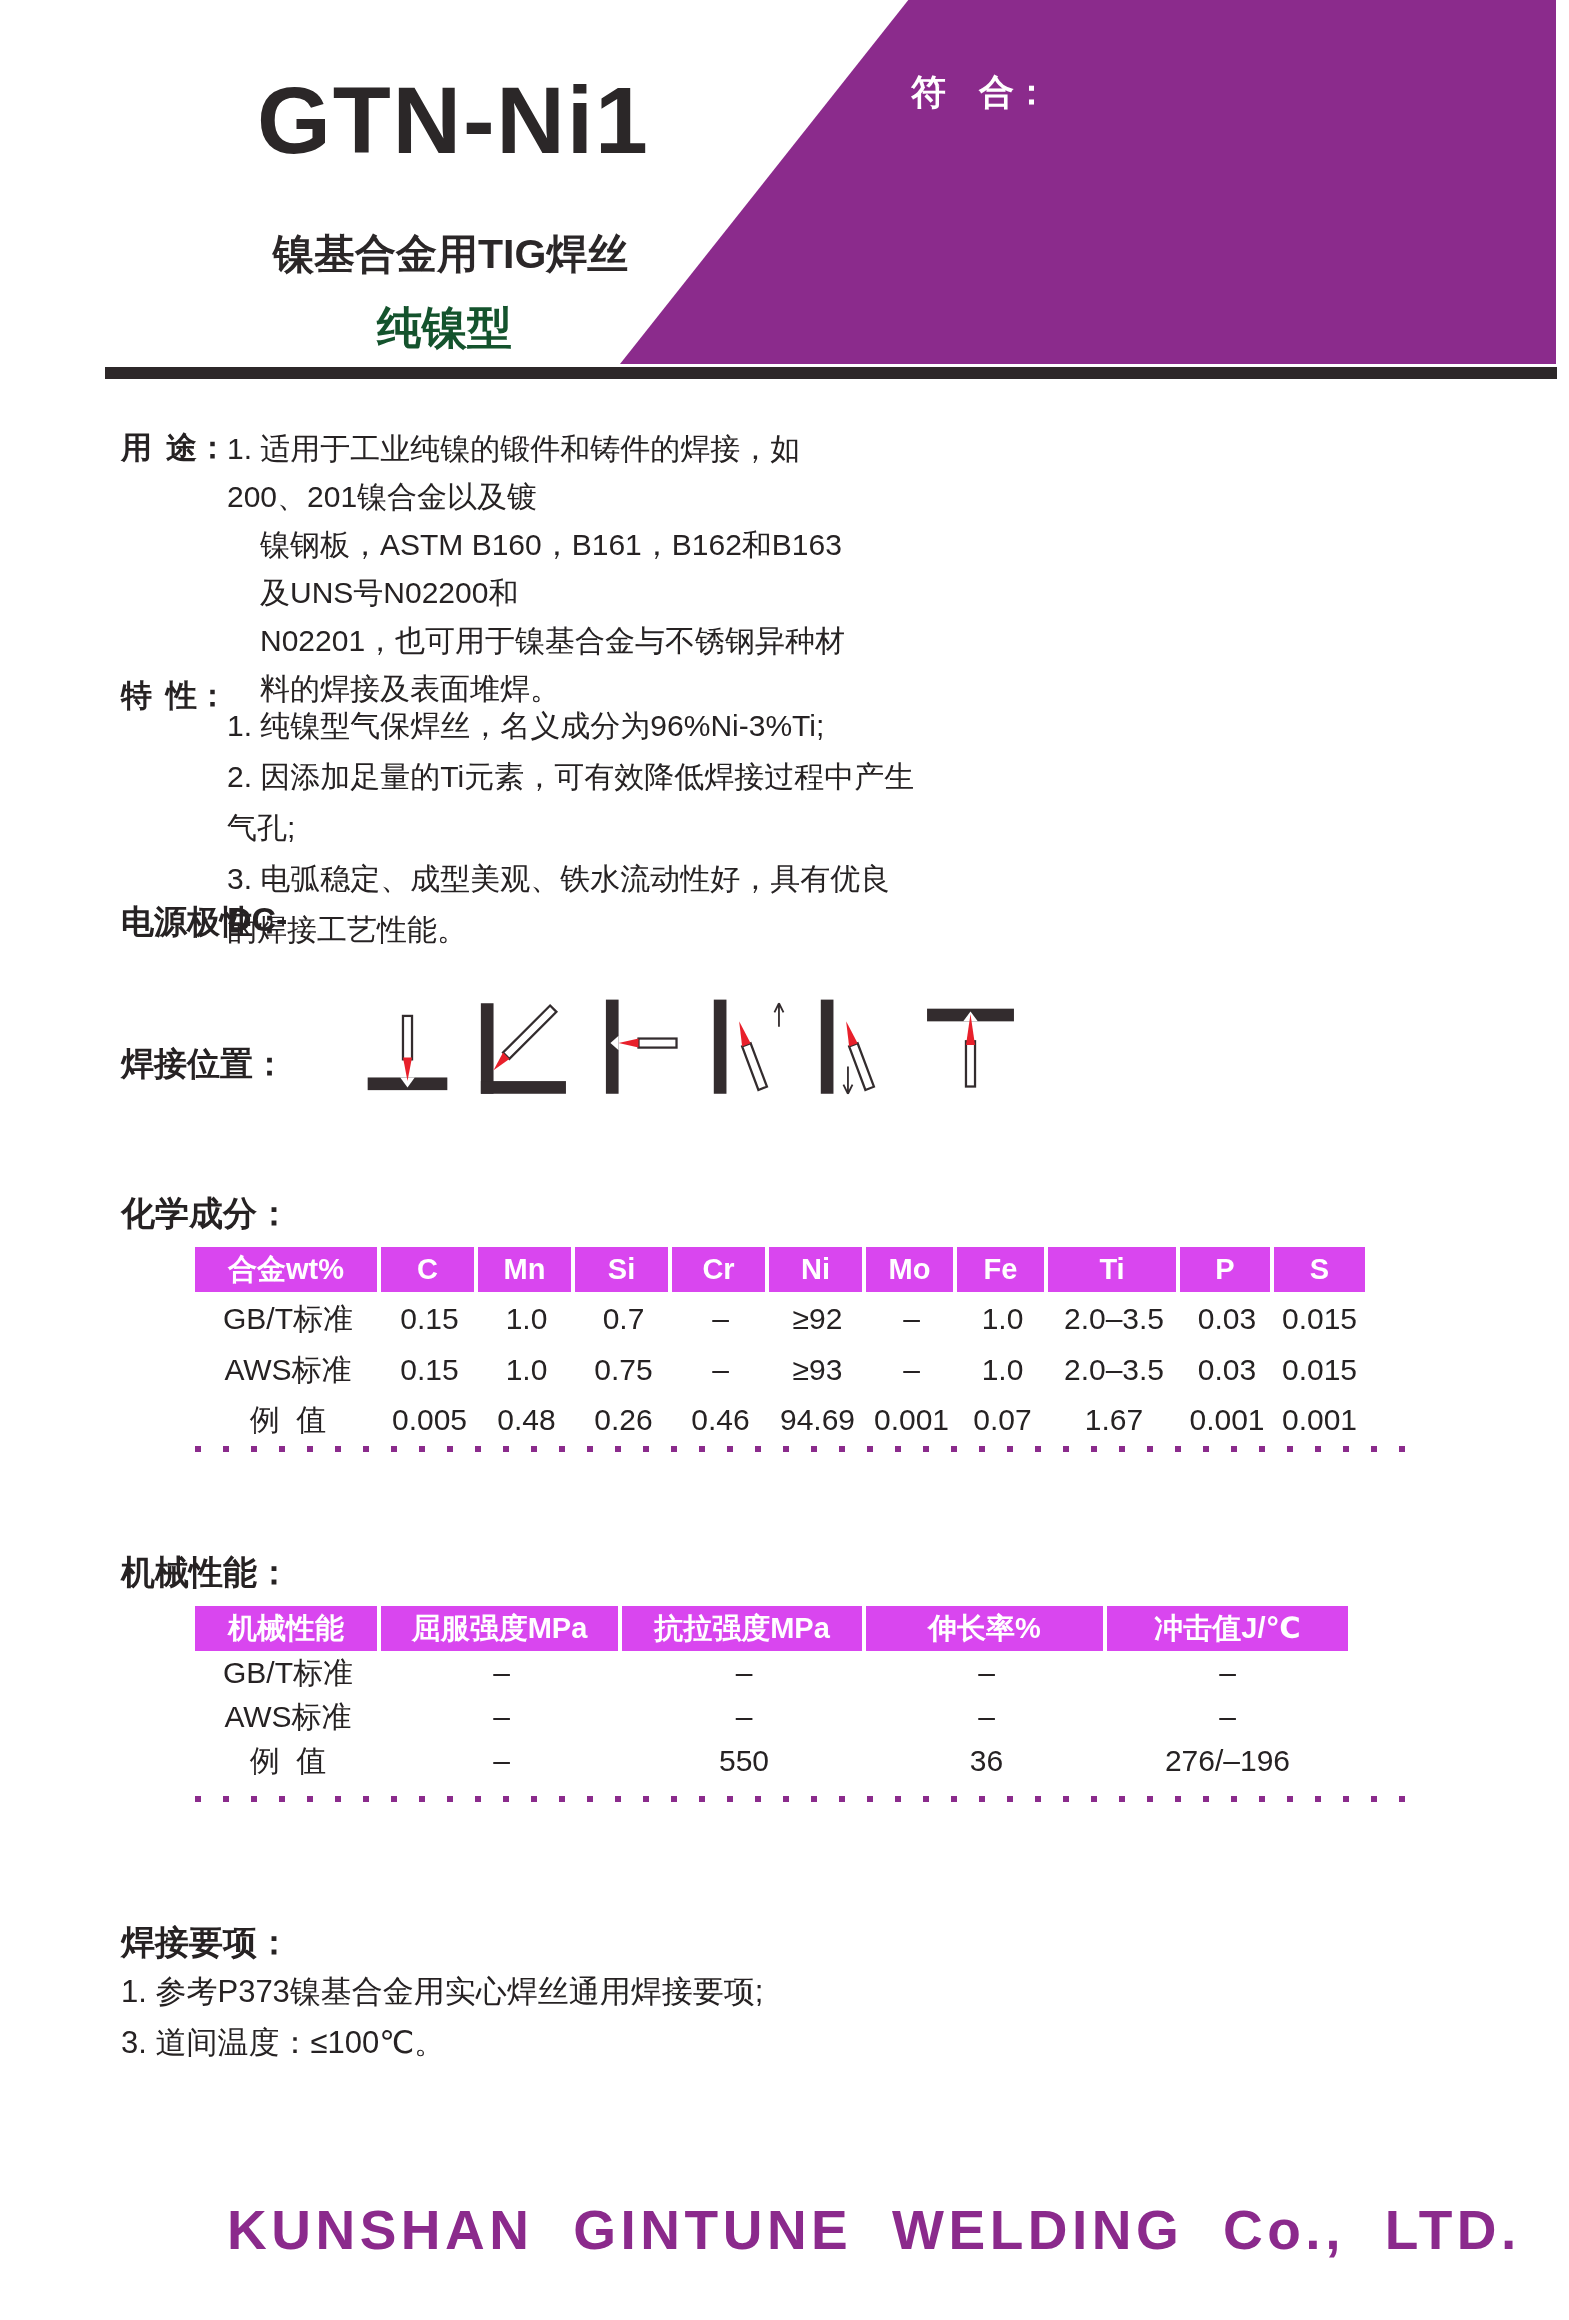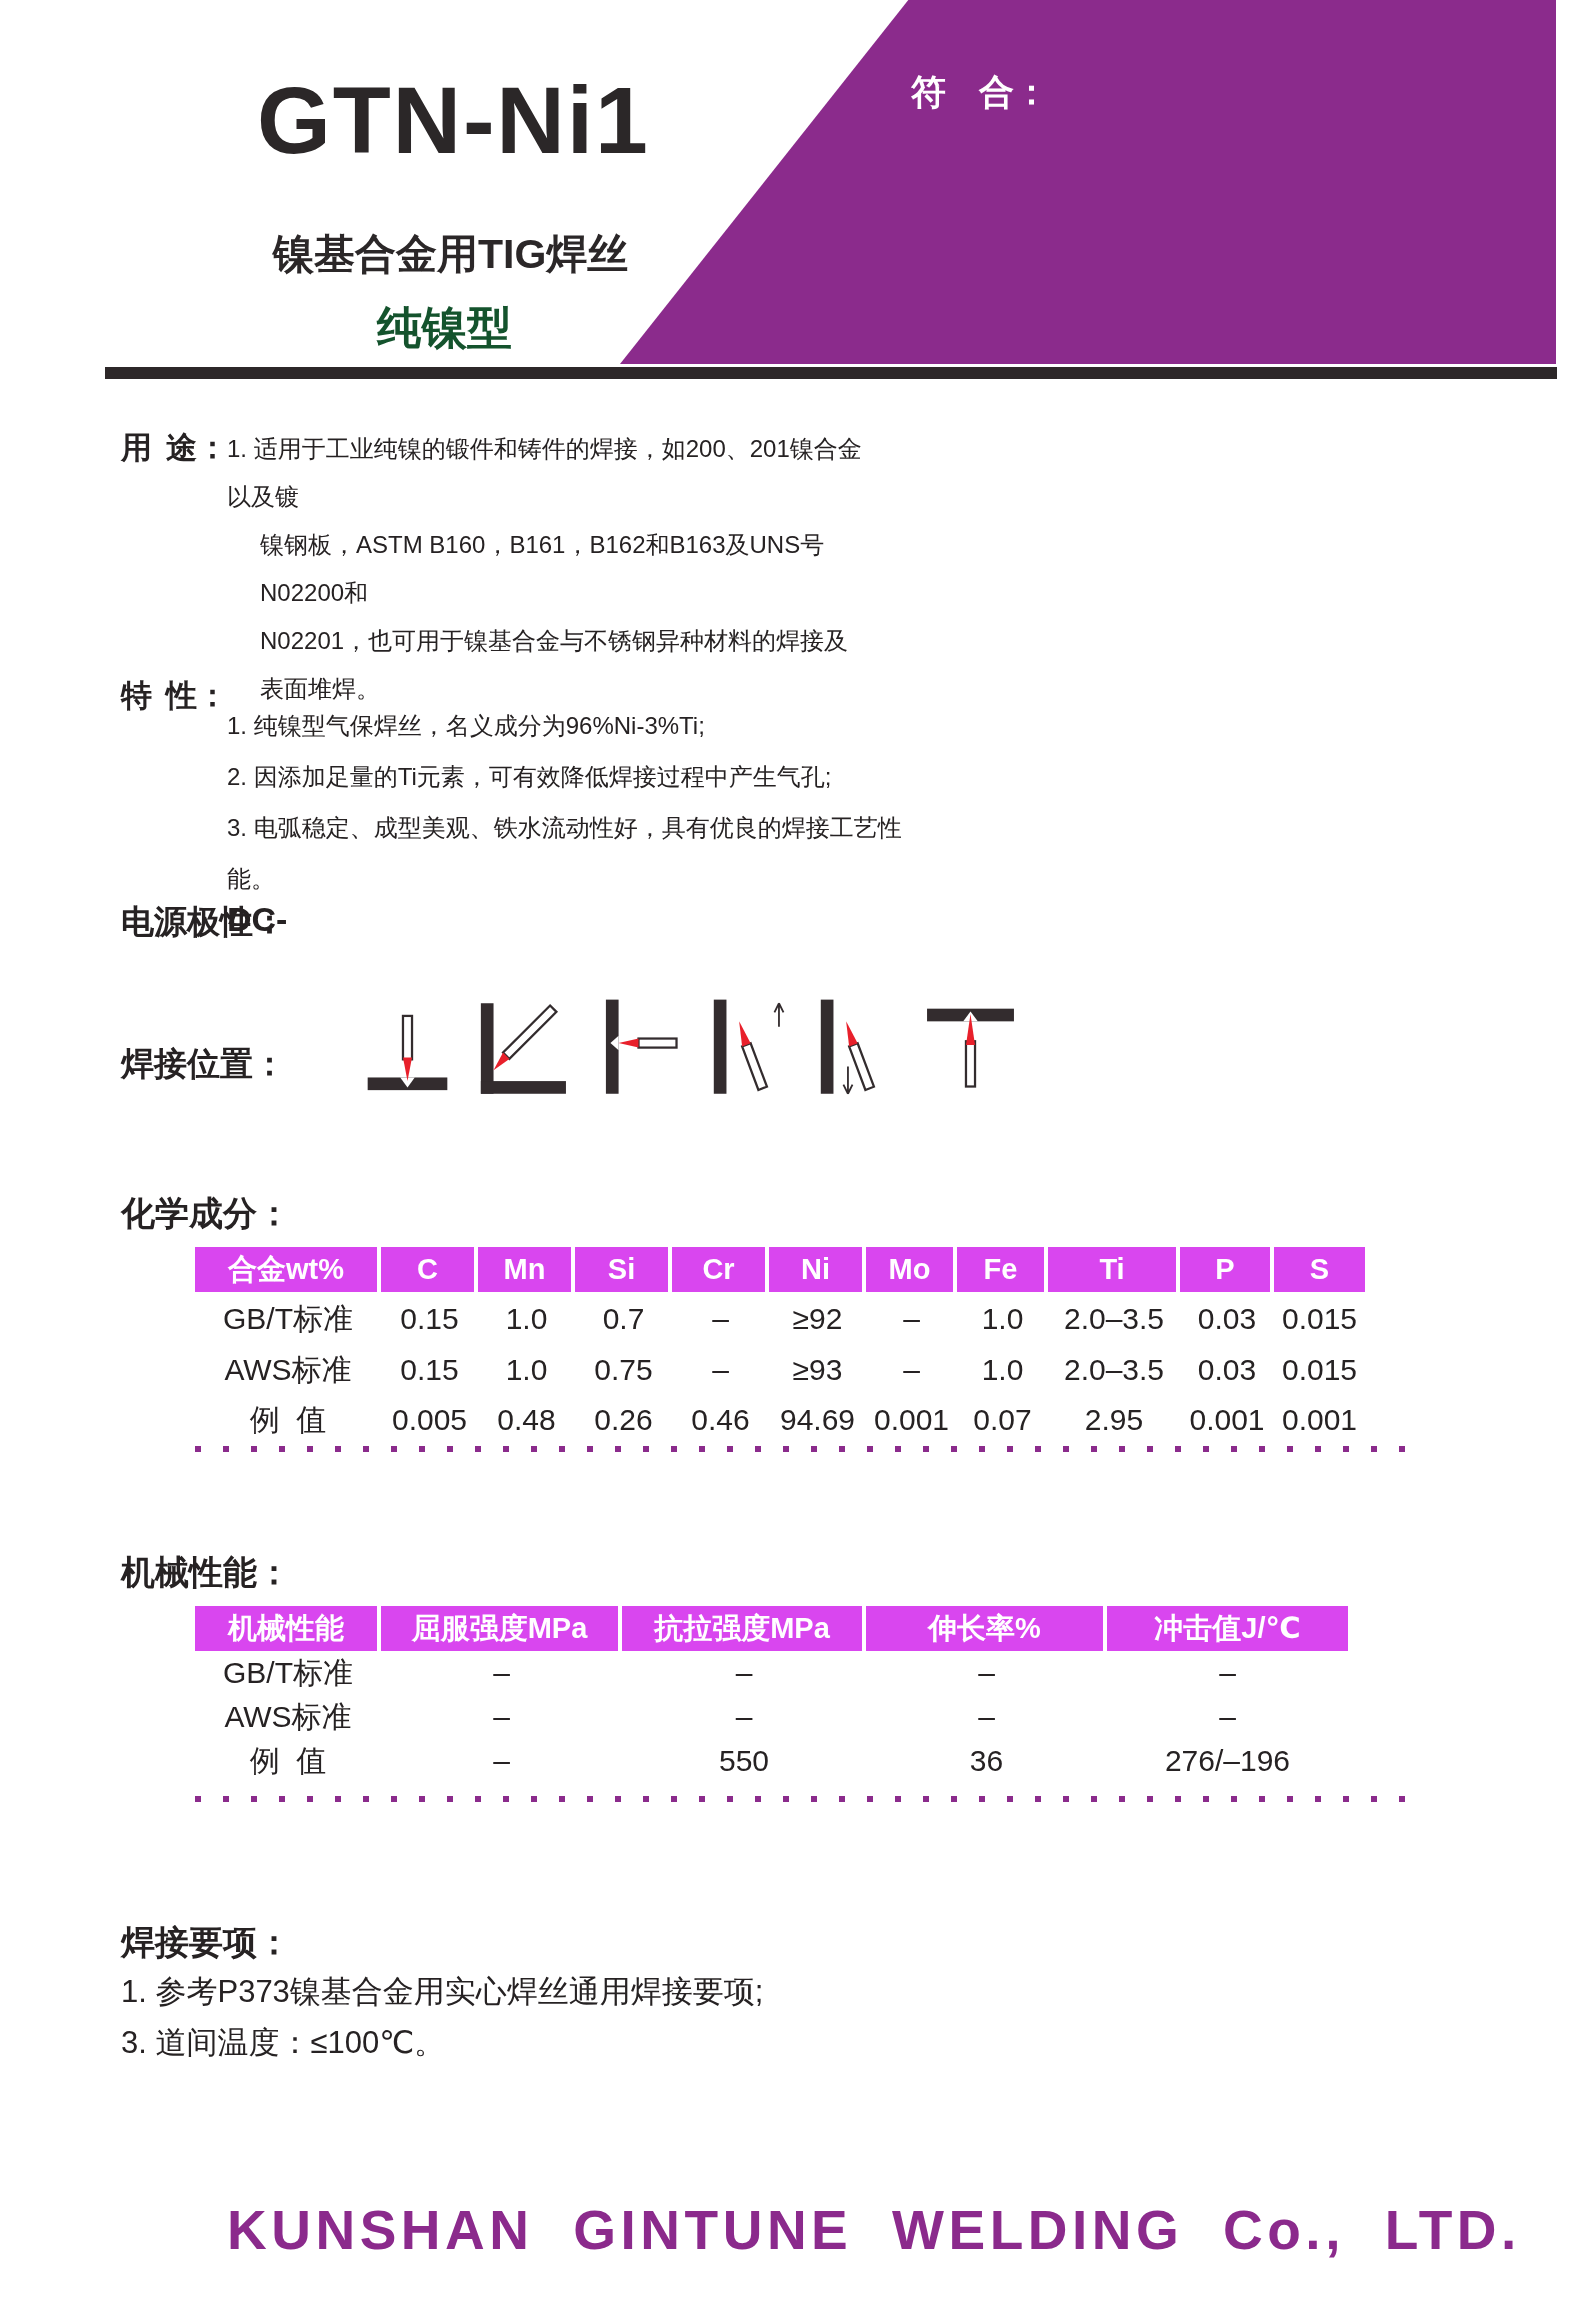--- a/index.html
+++ b/index.html
@@ -17,21 +17,21 @@
   }
   .banner-label{position:absolute;left:316px;top:69px;width:138px;display:flex;justify-content:space-between;
     font-size:35px;font-weight:bold;color:#ffffff;}
   .banner-lines{position:absolute;left:411px;top:73px;}
   .banner-line{font-size:28px;font-weight:bold;color:#ffffff;line-height:49px;white-space:pre;}
   .banner-line.indent{padding-left:67px;}
   .header-rule{position:absolute;left:105px;top:367px;width:1452px;height:11.8px;background:#2d2829;}
   
   .spread-label{position:absolute;left:121px;width:107px;display:flex;justify-content:space-between;
     font-size:31px;font-weight:bold;}
-  .body-lines{position:absolute;left:227px;font-size:24px;line-height:48px;}
+  .body-lines{position:absolute;left:227px;font-size:30px;line-height:48px;}
   .body-lines .cont{padding-left:33px;}
   .plain-label{position:absolute;left:121px;font-size:33px;font-weight:bold;}
   .polarity-value{position:absolute;left:227px;top:900px;font-size:34px;font-weight:bold;}
   
   .weld-icons{position:absolute;left:364px;top:996px;display:flex;align-items:flex-end;gap:23.6px;}
   .weld-icons svg{display:block;}
   
   .section-title{position:absolute;left:121px;font-size:34px;font-weight:bold;}
   .chem-table{position:absolute;left:195px;top:1247px;display:grid;
     grid-template-columns:186px 97px 97px 97px 97px 97px 91px 91px 132px 94px 91px;}
@@ -169,21 +169,21 @@
     <div class="td">0.015</div>
 
     <div class="td">例  值</div>
     <div class="td">0.005</div>
     <div class="td">0.48</div>
     <div class="td">0.26</div>
     <div class="td">0.46</div>
     <div class="td">94.69</div>
     <div class="td">0.001</div>
     <div class="td">0.07</div>
-    <div class="td">2.95</div>
+    <div class="td">1.67</div>
     <div class="td">0.001</div>
     <div class="td">0.001</div>
   </div>
   <div class="dotted" style="top:1446px;"></div>
 
   <div class="section-title" style="top:1550px;">机械性能：</div>
   <div class="mech-table">
     <div class="th">机械性能</div>
     <div class="th">屈服强度MPa</div>
     <div class="th">抗拉强度MPa</div>

